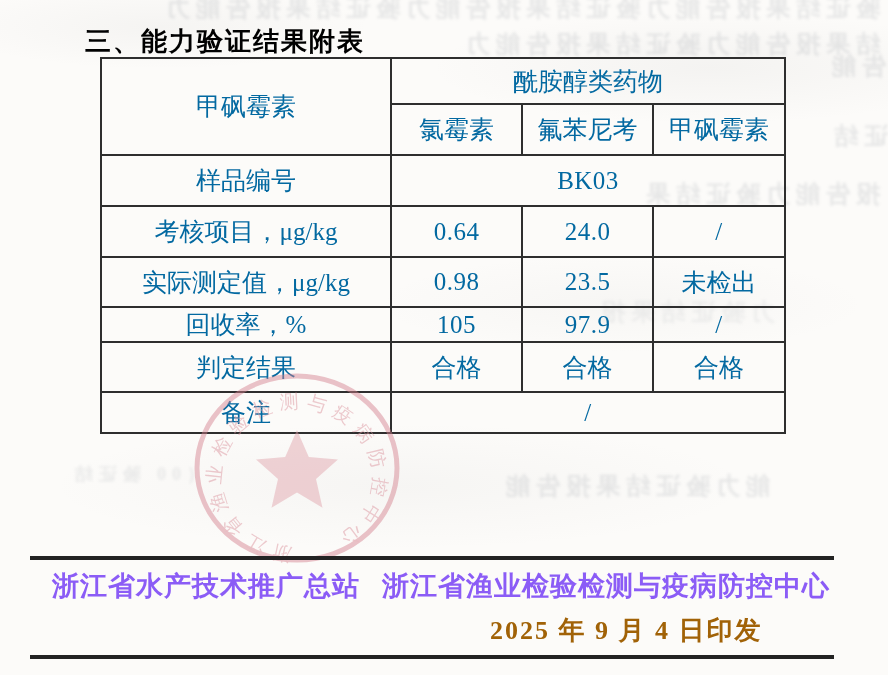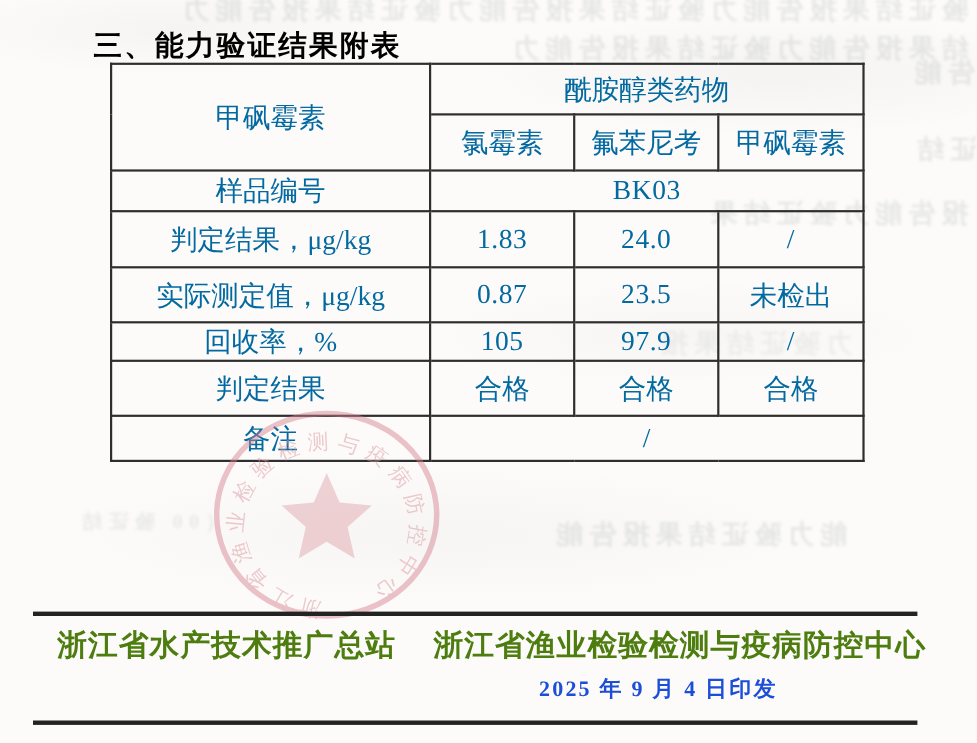--- a/index.html
+++ b/index.html
@@ -45,43 +45,43 @@
   }
   table.results td{
     border:2px solid #2e2e2e;
     text-align:center;vertical-align:middle;
     font-size:25px;color:#0369a1;
     padding:0;
   }
   .num{font-size:27px;letter-spacing:.5px;}
   .r-h1{height:46px;}
   .r-h2{height:51px;margin-left:28px;}
-  .r-3{height:37px;}
+  .r-3{height:51px;}
   .r-4{height:51px;}
   .r-5{height:50px;}
   .r-6{height:30px;}
   .r-7{height:50px;margin-top:42px;}
   .r-8{height:41px;}
   .seal{
     position:absolute;left:190px;top:372px;width:214px;height:196px;
     pointer-events:none;opacity:.62;filter:blur(.6px);
   }
   .footer-rule{
     position:absolute;left:30px;width:804px;height:4px;background:#232323;
   }
   .rule-top{top:556px;}
   .rule-bottom{top:655px;}
   .footer-orgs{
     position:absolute;left:52px;top:568px;width:790px;
-    font-size:27px;font-weight:bold;color:#4d7c0f;
-    display:flex;gap:34px;letter-spacing:1px;
+    font-size:27px;font-weight:bold;color:#8b5cf6;
+    display:flex;gap:22px;letter-spacing:1px;
   }
   .footer-date{
     position:absolute;left:490px;top:613px;
-    font-size:20px;font-weight:bold;color:#1d4ed8;letter-spacing:2px;
+    font-size:26px;font-weight:bold;color:#a16207;letter-spacing:2px;
   }
 </style>
 </head>
 <body>
 
 <div class="paper-texture"></div>
 
 <div class="noise" style="left:60px;top:-8px;width:820px;">验证结果报告能力验证结果报告能力验证结果报告能力</div>
 <div class="noise" style="left:430px;top:28px;width:450px;">结果报告能力验证结果报告能力</div>
 <div class="noise" style="left:830px;top:50px;width:56px;">告能力验</div>
@@ -108,28 +108,28 @@
     <tr class="r-h2">
       <td>氯霉素</td>
       <td>氟苯尼考</td>
       <td>甲砜霉素</td>
     </tr>
     <tr class="r-3">
       <td>样品编号</td>
       <td colspan="3" class="num">BK03</td>
     </tr>
     <tr class="r-4">
-      <td>判定结果，μg/kg</td>
-      <td class="num">1.83</td>
+      <td>考核项目，μg/kg</td>
+      <td class="num">0.64</td>
       <td class="num">24.0</td>
       <td class="num">/</td>
     </tr>
     <tr class="r-5">
       <td>实际测定值，μg/kg</td>
-      <td class="num">0.87</td>
+      <td class="num">0.98</td>
       <td class="num">23.5</td>
       <td>未检出</td>
     </tr>
     <tr class="r-6">
       <td>回收率，%</td>
       <td class="num">105</td>
       <td class="num">97.9</td>
       <td class="num">/</td>
     </tr>
     <tr class="r-7">

